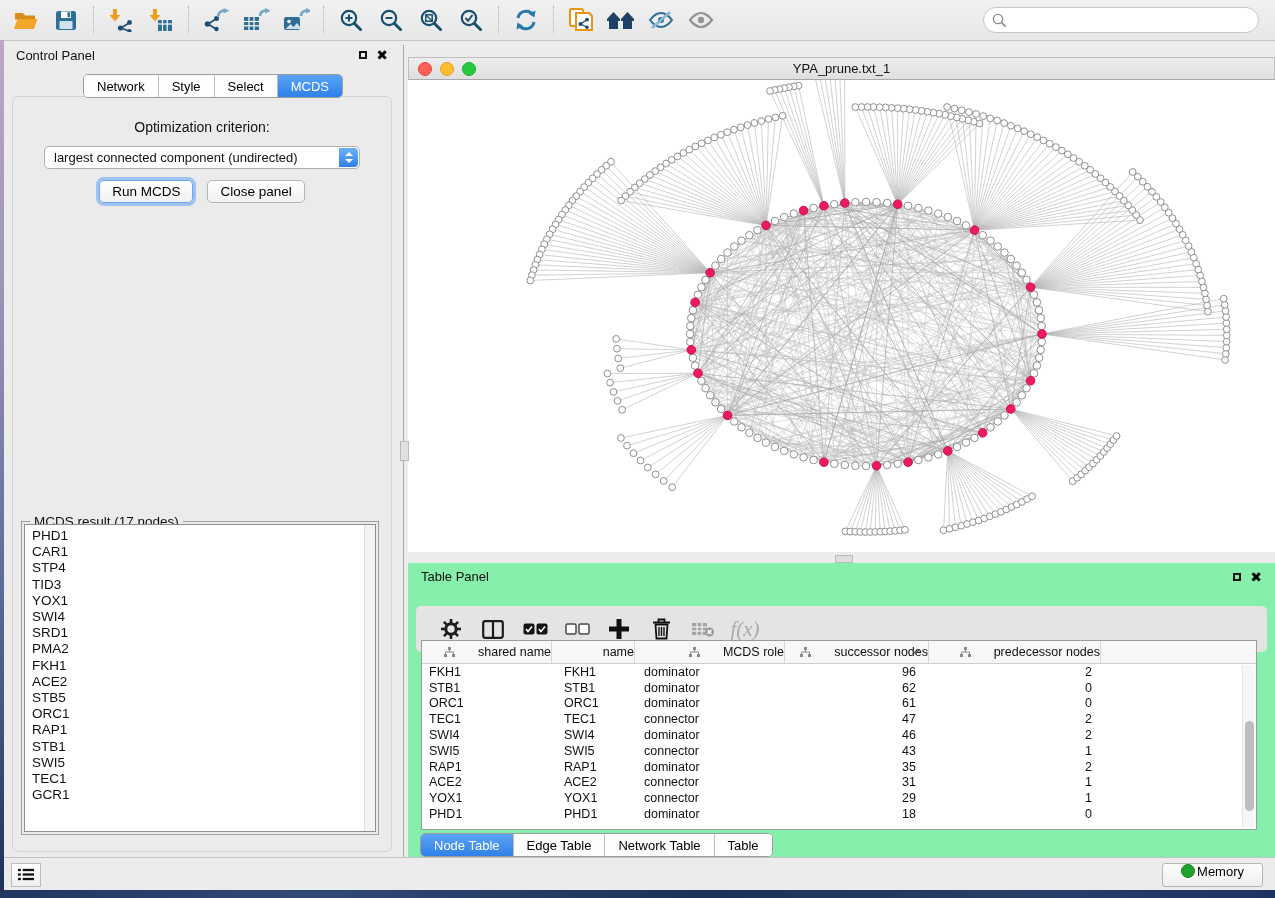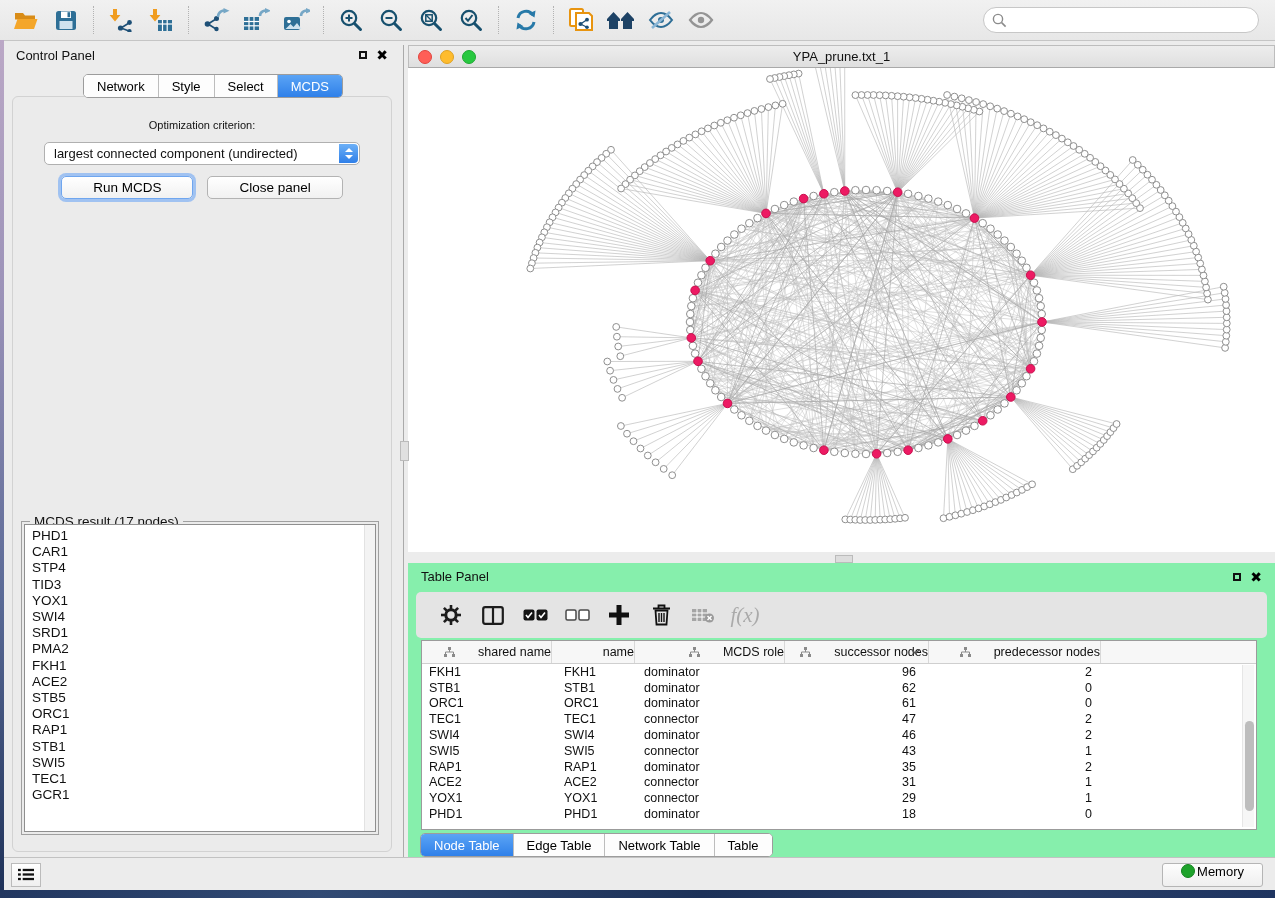--- a/index.html
+++ b/index.html
@@ -34,57 +34,57 @@
   .cp{position:absolute;left:4px;top:41px;width:396px;height:816px;background:#ececec;z-index:3}
   .cp-title{height:28px;display:flex;align-items:center;padding:0 12px;font-size:13px}
   .cp-tabs{position:absolute;left:79px;top:33px;height:22px;display:flex;z-index:2;
            border:1px solid #9c9c9c;border-radius:5px;overflow:hidden;background:#fff}
   .cp-tab{padding:0 13px;font-size:13px;display:flex;align-items:center;background:#fdfdfd;
           border-right:1px solid #bdbdbd;border:none;border-right:1px solid #bdbdbd}
   .cp-tab:last-child{border-right:none}
   .cp-tab.active{background:linear-gradient(#5ba4f5,#2f80e9);color:#fff}
   .cp-body{position:absolute;left:8px;right:8px;top:55px;bottom:5px;background:#ebebeb;
            border:1px solid #d2d2d2;border-radius:6px}
-  .opt-label{text-align:center;margin-top:22px;font-size:11px}
+  .opt-label{text-align:center;margin-top:22px;font-size:14px}
   .mcds-select{width:316px;height:23px;margin:11px auto 0;background:#fff;border:1px solid #b0b0b0;border-radius:5px;
                display:flex;align-items:center;position:relative;font-size:13px;padding-left:9px;box-sizing:border-box}
   .stepper{position:absolute;right:1px;top:1px;bottom:1px;width:19px;border-radius:0 4px 4px 0;
            background:linear-gradient(#6cb0f7,#2f7fe8);display:flex;flex-direction:column;align-items:center;justify-content:center;gap:3px}
   .tri-up{width:0;height:0;border-left:4px solid transparent;border-right:4px solid transparent;border-bottom:4px solid #fff}
   .tri-down{width:0;height:0;border-left:4px solid transparent;border-right:4px solid transparent;border-top:4px solid #fff}
   .btn-row{display:flex;justify-content:center;gap:14px;margin-top:11px}
-  .mac-btn{height:23px;padding:0 31px;font-size:13.5px;background:linear-gradient(#ffffff,#f1f1f1);
+  .mac-btn{height:23px;padding:0 12px;font-size:13.5px;background:linear-gradient(#ffffff,#f1f1f1);
            border:1px solid #b3b3b3;border-radius:5px}
   .mac-btn.focused{box-shadow:0 0 0 3px rgba(98,160,245,.55);border-color:#6fa6ef}
   .result{position:absolute;left:8px;right:12px;top:424px;bottom:16px;border:1px solid #a0a0a0}
   .result-legend{position:absolute;left:8px;top:-8px;background:#ebebeb;padding:0 4px;font-size:13.5px}
   .result-list{position:absolute;inset:2px;background:#fff;border:1px solid #8f8f8f;overflow:hidden;
                font-size:13.5px;line-height:16.2px;padding:3px 0 0 7px;box-sizing:border-box}
   .result-track{position:absolute;top:3px;bottom:3px;right:3px;width:10px;background:#f3f3f3;border-left:1px solid #e2e2e2}
 
   
-  .net{position:absolute;left:408px;top:45px;width:867px;height:507px;background:#fff;z-index:2}
+  .net{position:absolute;left:408px;top:57px;width:867px;height:507px;background:#fff;z-index:2}
   .net-title{height:23px;background:linear-gradient(#ededed,#dfdfdf);border:1px solid #bdbdbd;border-bottom-color:#a9a9a9;
              display:flex;align-items:center;position:relative;box-sizing:border-box}
   .lights{display:flex;gap:8px;margin-left:9px}
   .light{width:12px;height:12px;border-radius:50%}
   .net-name{position:absolute;left:0;right:0;text-align:center;font-size:13px}
   .net-canvas{width:867px;height:484px;background:#fff}
 
   
   .vsplit{position:absolute;left:400px;top:41px;width:8px;height:816px;background:#ececec;z-index:3}
   .vsplit .line{position:absolute;left:3px;top:4px;bottom:0;width:1px;background:#aaa}
   .vsplit .grip{position:absolute;left:0px;top:400px;width:7px;height:18px;background:#e0e0e0;border:1px solid #bbb}
   .hsplit{position:absolute;left:408px;top:552px;width:867px;height:11px;background:#ececec;z-index:3}
   .hsplit .grip{position:absolute;left:427px;top:3px;width:16px;height:6px;background:#ddd;border:1px solid #bbb}
 
   
   .tp{position:absolute;left:408px;top:563px;width:867px;height:294px;background:#86efac;z-index:2}
   .tp-title{height:27px;display:flex;align-items:center;padding:0 13px;font-size:13px}
-  .tp-toolbar{position:absolute;left:8px;right:8px;top:29px;height:46px;background:#e4e4e4;border-radius:5px;
+  .tp-toolbar{position:absolute;left:8px;right:8px;top:43px;height:46px;background:#e4e4e4;border-radius:5px;
               display:flex;align-items:center;padding-left:16px;gap:4px}
   .tpb{width:38px;height:34px;border:none;background:none;display:flex;align-items:center;justify-content:center;padding:0}
   .fx{font-family:"Liberation Serif","DejaVu Serif",serif;font-style:italic;font-size:21px;color:#aaa}
   .tbl{position:absolute;left:13px;right:18px;top:77px;bottom:27px;background:#fff;border:1px solid #9b9b9b}
   .thead{display:flex;height:22px;background:#f7f7f7;border-bottom:1px solid #cfcfcf;font-size:12.5px}
   .th{display:flex;align-items:center;justify-content:flex-end;gap:23px;border-right:1px solid #d8d8d8;box-sizing:border-box;position:relative}
   .c0{width:130px}.c1{width:83px}.c2{width:150px}.c3{width:144px}.c4{width:172px}
   .th .sort{position:absolute;right:8px}
   .tbody{font-size:12.5px}
   .tr{display:flex;height:15.8px;align-items:center}

